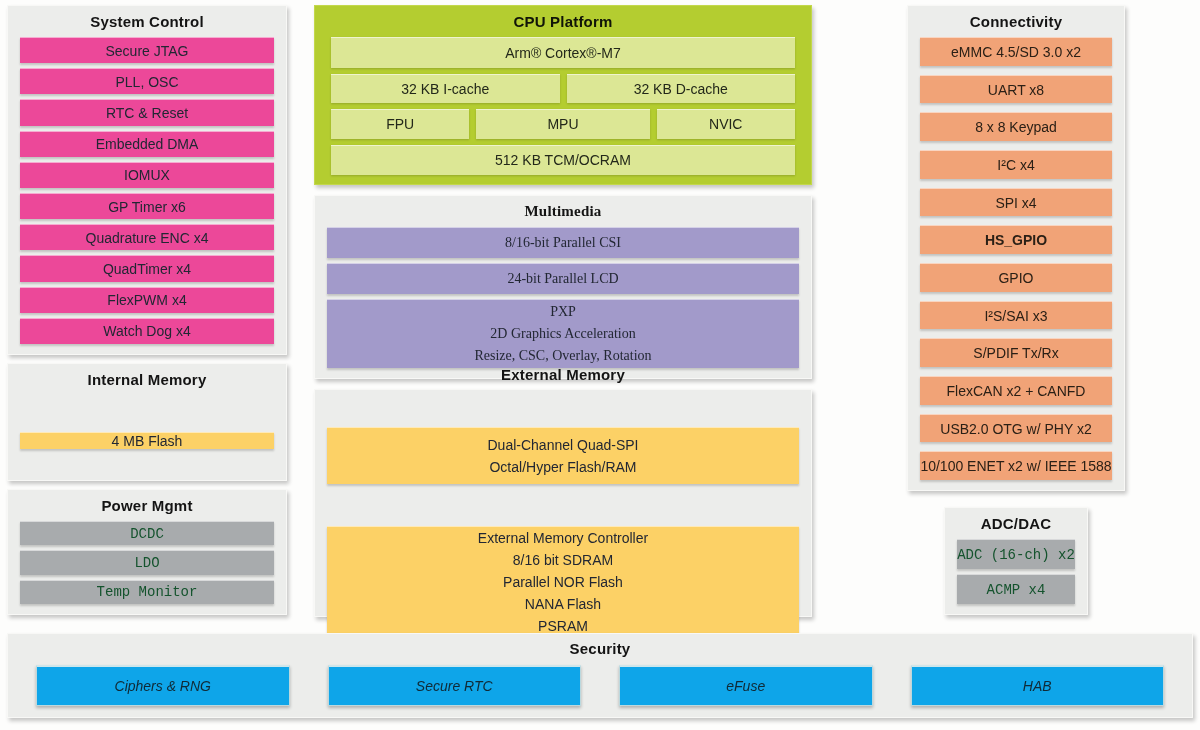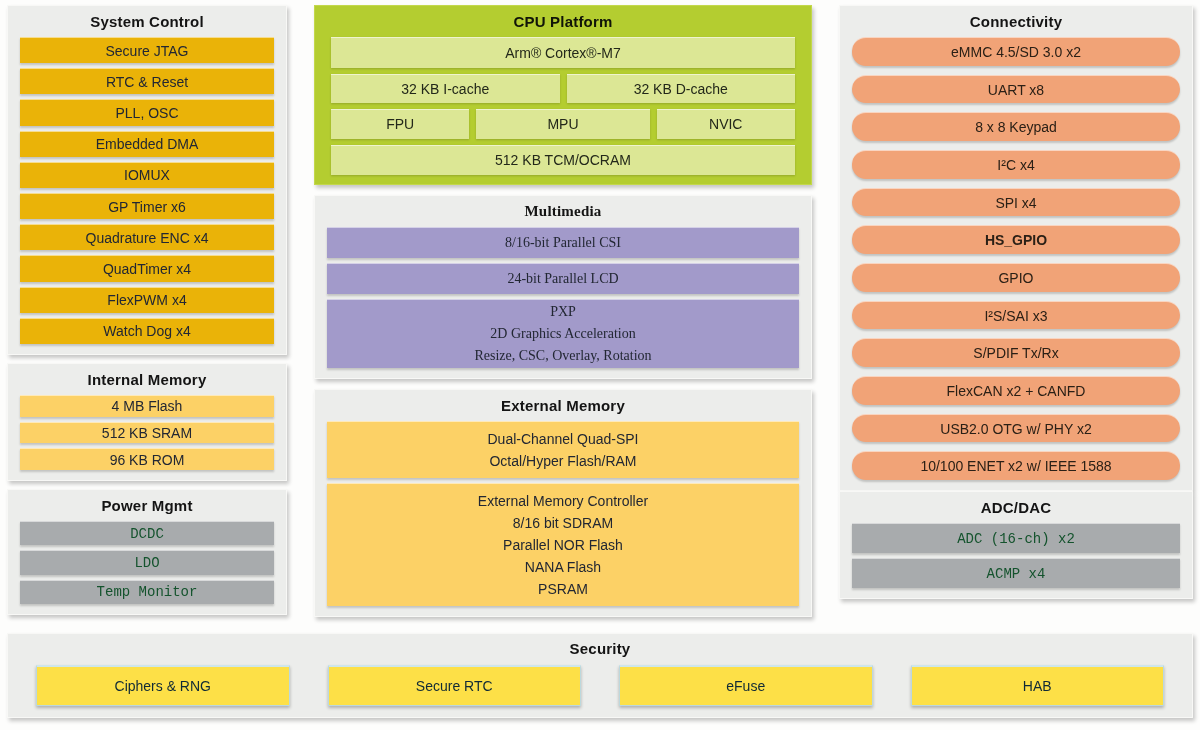--- a/index.html
+++ b/index.html
@@ -3,39 +3,39 @@
 <meta charset="utf-8">
 <style>
   html,body{margin:0;padding:0;background:#fdfdfc;}
   body{width:1200px;height:730px;font-family:"Liberation Sans",sans-serif;-webkit-font-smoothing:antialiased;}
   .board{width:1200px;height:730px;box-sizing:border-box;padding:5px 7px 0;
     display:grid;grid-template-columns:280px 498px 354px;column-gap:27px;
     grid-template-rows:620px 85px;row-gap:8px;}
   .col{display:flex;flex-direction:column;min-width:0;}
   .col.left{gap:8px;}
   .col.center{gap:10px;}
-  .col.right{}
+  .col.right{gap:16px;align-items:center;}
 
   .panel{background:#ecedeb;border:1px solid #f8f8f6;
     box-shadow:2px 3px 4px rgba(0,0,0,0.22);
     box-sizing:border-box;padding:4px 12px 10px;display:flex;flex-direction:column;}
   .panel h2{margin:3px 0 7px;text-align:center;font-size:15px;font-weight:bold;color:#141414;letter-spacing:.2px;}
 
   .rows{display:flex;flex-direction:column;flex:1;gap:5px;}
   .row{display:flex;align-items:center;justify-content:center;text-align:center;
     font-size:14px;color:#222733;flex:1;
     box-shadow:0 2px 2px rgba(0,0,0,0.18);border-top:1px solid rgba(255,255,255,0.55);}
   .multi{white-space:pre-line;line-height:22px;}
 
-  .blue  .row{background:#eab308;}
-  .yellow.row,.row.yellow{background:#fcd166;}
+  .blue  .row{background:#ec4899;}
+  .yellow.row,.row.yellow{background:#fcd166;margin-top:37px;}
   .greyrow.row,.row.greyrow{background:#a8abad;color:#14532d;font-family:Liberation Mono, monospace;}
   .purple.row,.row.purple{background:#a29aca;}
-  .orange.row,.row.orange{background:#f1a377;color:#2b2016;border-radius:14px;}
-  .teal{background:#fde047;color:#102a36;}
+  .orange.row,.row.orange{background:#f1a377;color:#2b2016;}
+  .teal{background:#0ea5e9;color:#102a36;font-style:italic;}
 
   .panel-system{height:350px;}
   .panel-imem{height:118px;}
   .panel-pmgmt{height:126px;}
 
   .cpu{background:#b4cd30;border:1px solid #c3d84b;height:180px;padding:4px 16px 9px;}
   .cpu h2{color:#101408;}
   .cpu .rows{gap:6px;}
   .cpu .row{background:#dce795;color:#23281a;box-shadow:0 1px 2px rgba(0,0,0,0.18);}
   .split{display:flex;gap:7px;flex:1;justify-content:flex-end;}
@@ -62,22 +62,22 @@
 </head>
 <body>
 
 <div class="board">
 
   <div class="col left">
     <section class="panel panel-system blue">
       <h2>System Control</h2>
       <div class="rows">
         <div class="row">Secure JTAG</div>
+        <div class="row">PLL, OSC</div>
         <div class="row">RTC &amp; Reset</div>
-        <div class="row">PLL, OSC</div>
         <div class="row">Embedded DMA</div>
         <div class="row">IOMUX</div>
         <div class="row">GP Timer x6</div>
         <div class="row">Quadrature ENC x4</div>
         <div class="row">QuadTimer x4</div>
         <div class="row">FlexPWM x4</div>
         <div class="row">Watch Dog x4</div>
       </div>
     </section>
 

